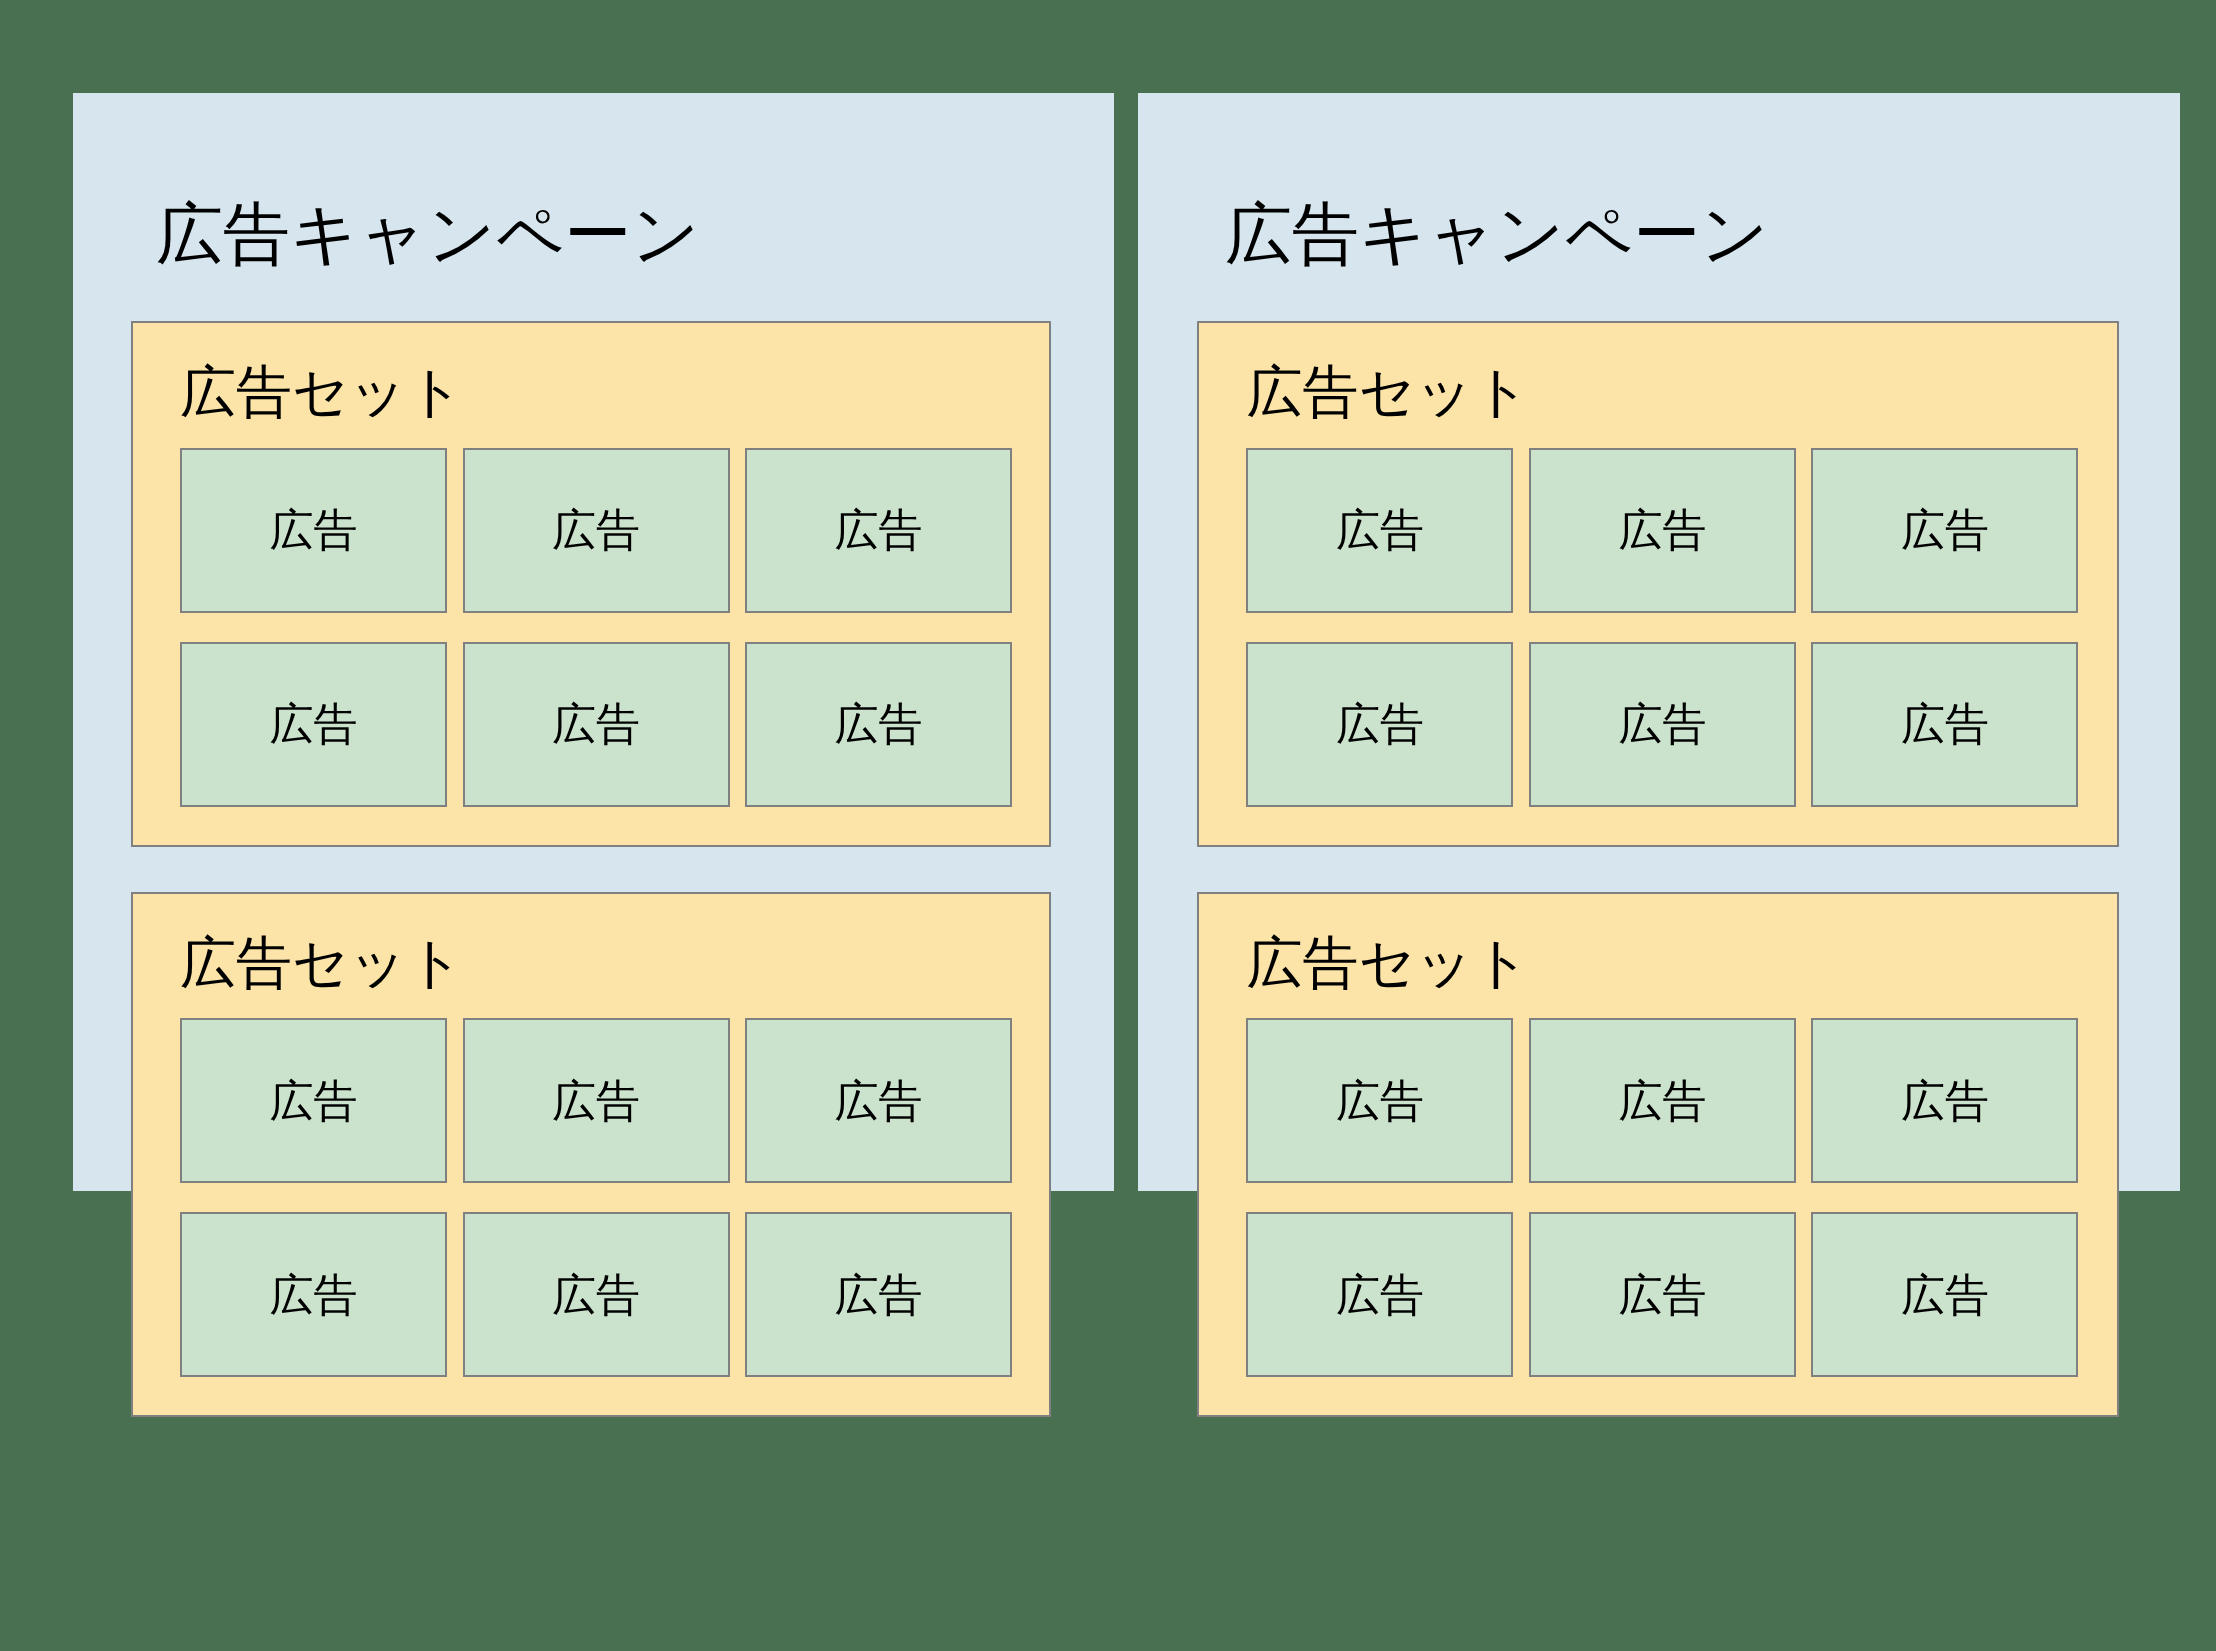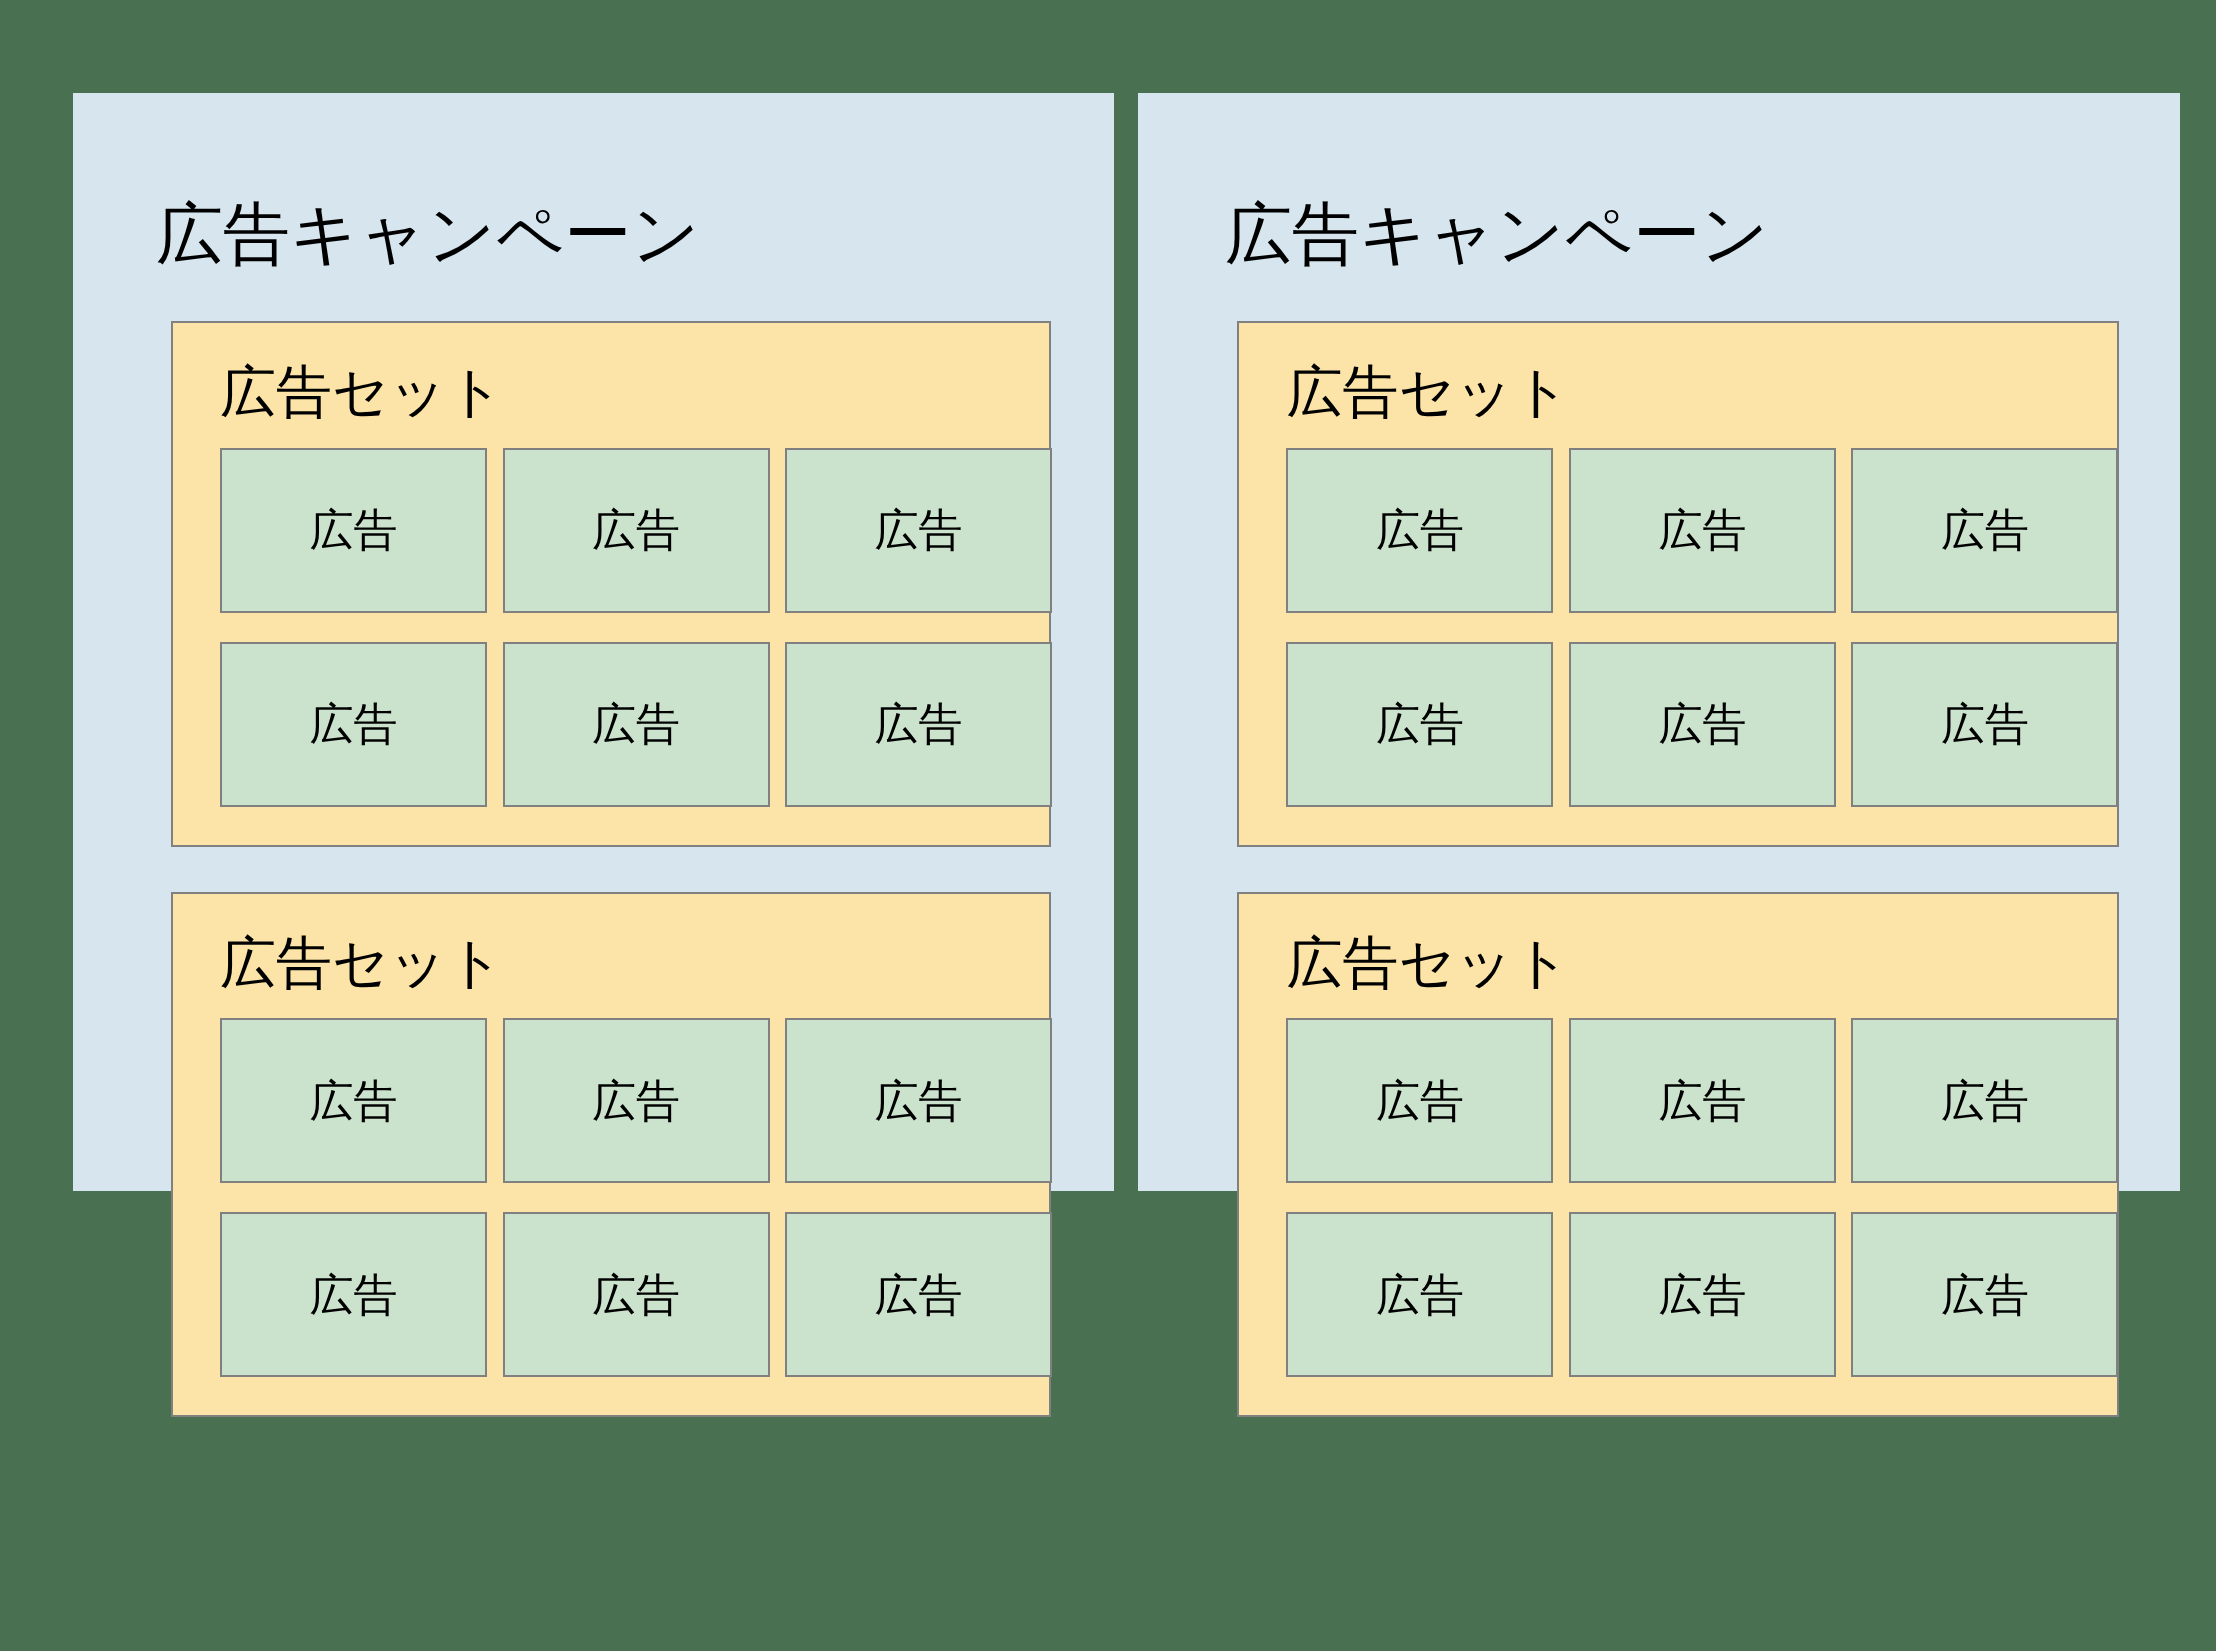--- a/index.html
+++ b/index.html
@@ -57,21 +57,20 @@
   .campaign.second .campaign-title {
     padding-left: 27.5px;
   }
 
   
   .adsets {
     display: flex;
     flex-direction: column;
     gap: 45px;
     flex: 0 0 auto;
-    margin-left: 40px;
   }
 
   .adset {
     background: #fce4a8;
     border: 2.7px solid #808080;
     box-sizing: border-box;
     padding: 0 0 38px 0;
     display: flex;
     flex-direction: column;
     align-items: flex-start;

